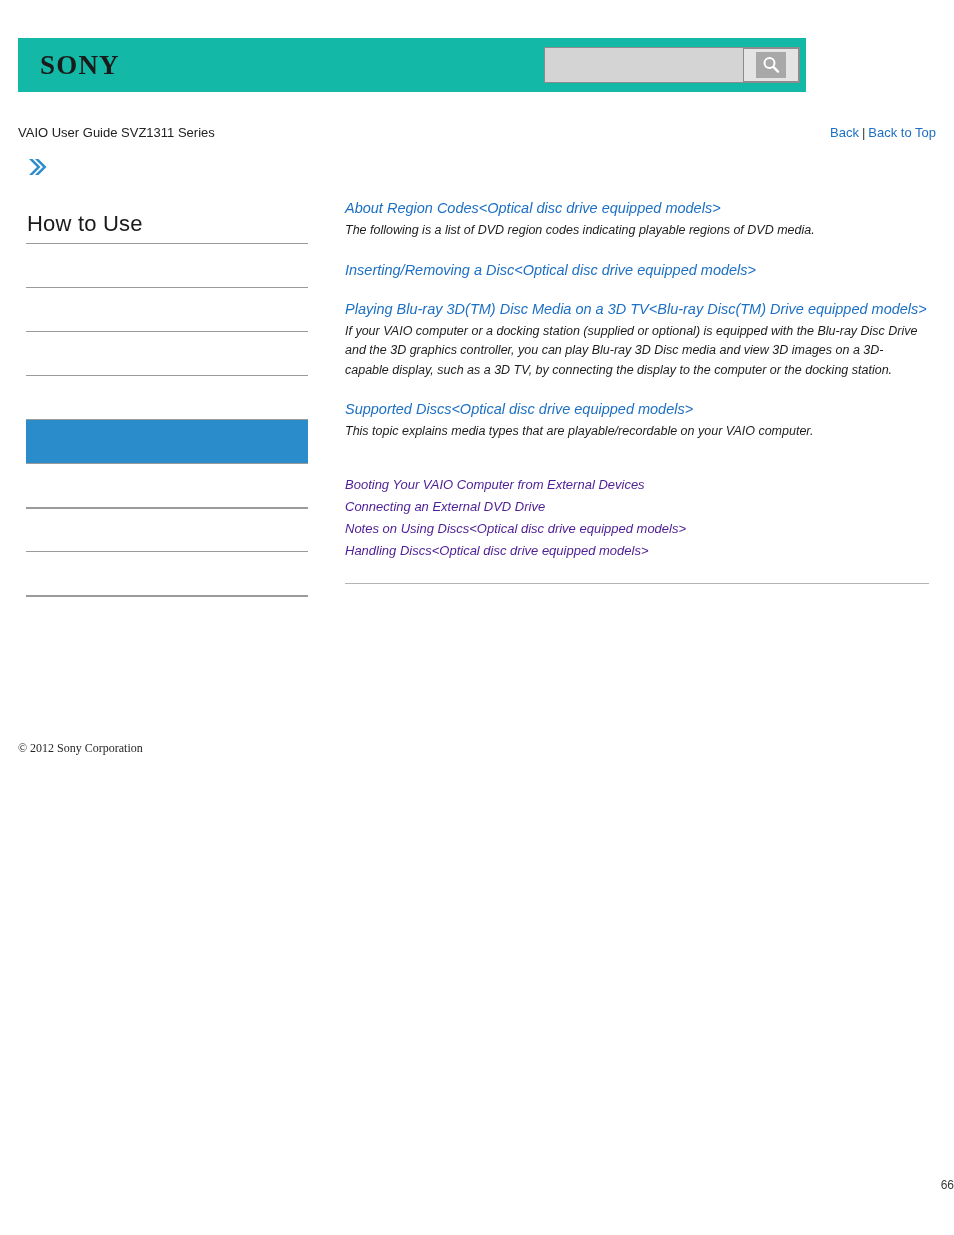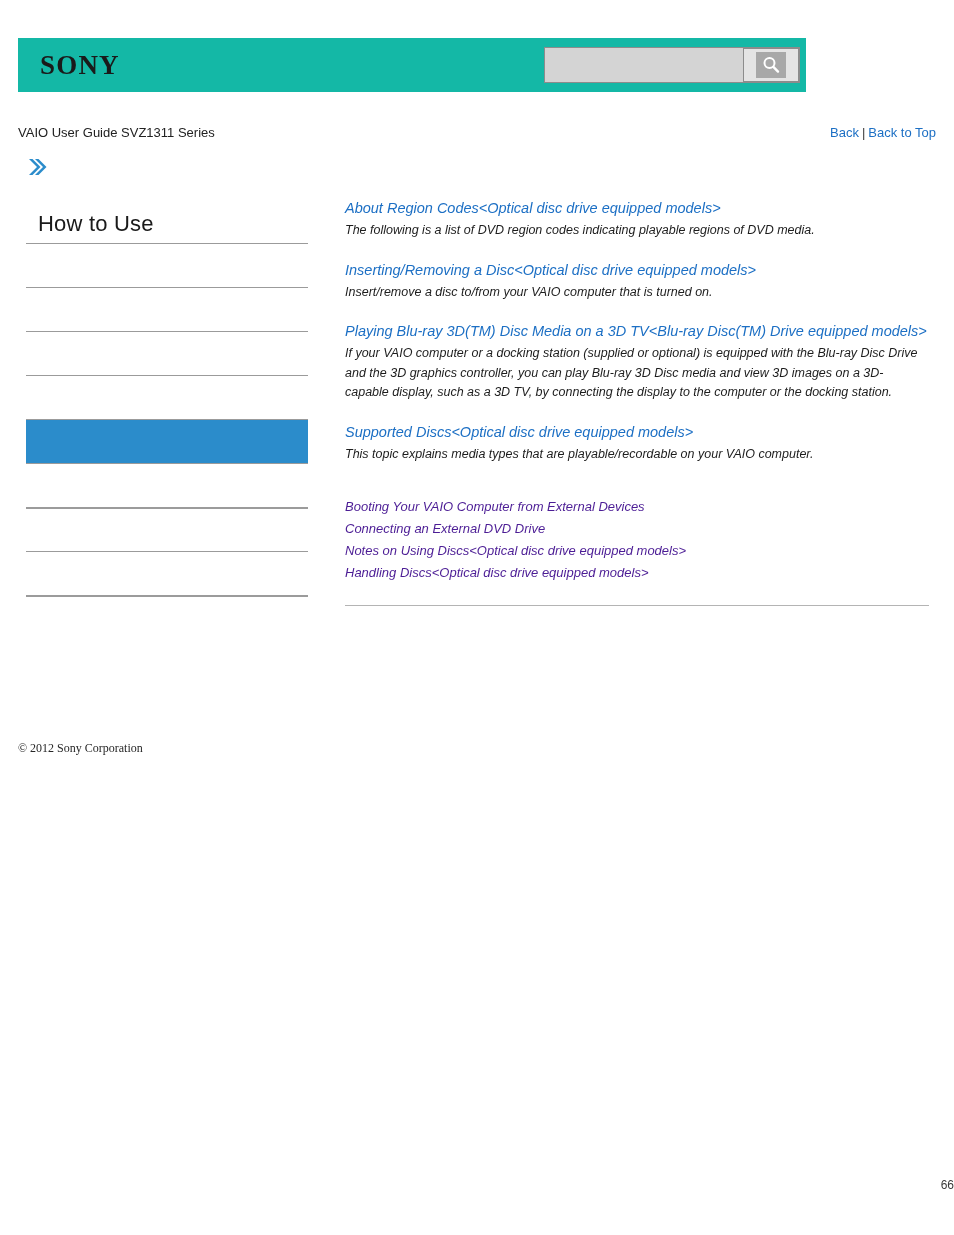--- a/index.html
+++ b/index.html
@@ -133,21 +133,21 @@
   .chev-icon {
     width: 22px;
     height: 24px;
     display: block;
     margin-bottom: 32px;
   }
   .sidebar-heading {
     font-size: 22px;
     color: #1a1a1a;
     font-weight: normal;
-    margin: 0 0 6px 12px;
+    margin: 0 0 6px 1px;
     line-height: 26px;
     letter-spacing: 0.2px;
   }
   .side-list {
     list-style: none;
     margin: 0;
     padding: 0;
   }
   .side-item {
     height: 44px;
@@ -302,21 +302,20 @@
 
   <div class="content">
 
     <div class="topic">
       <a class="topic-link" href="#">About Region Codes&lt;Optical disc drive equipped models&gt;</a>
       <p class="topic-desc">The following is a list of DVD region codes indicating playable regions of DVD media.</p>
     </div>
 
     <div class="topic">
       <a class="topic-link" href="#">Inserting/Removing a Disc&lt;Optical disc drive equipped models&gt;</a>
-      <p class="topic-desc">Insert/remove a disc to/from your VAIO computer that is turned on.</p>
     </div>
 
     <div class="topic">
       <a class="topic-link" href="#">Playing Blu-ray 3D(TM) Disc Media on a 3D TV&lt;Blu-ray Disc(TM) Drive equipped models&gt;</a>
       <p class="topic-desc multi">If your VAIO computer or a docking station (supplied or optional) is equipped with the Blu-ray Disc Drive and the 3D graphics controller, you can play Blu-ray 3D Disc media and view 3D images on a 3D-capable display, such as a 3D TV, by connecting the display to the computer or the docking station.</p>
     </div>
 
     <div class="topic">
       <a class="topic-link" href="#">Supported Discs&lt;Optical disc drive equipped models&gt;</a>
       <p class="topic-desc">This topic explains media types that are playable/recordable on your VAIO computer.</p>

